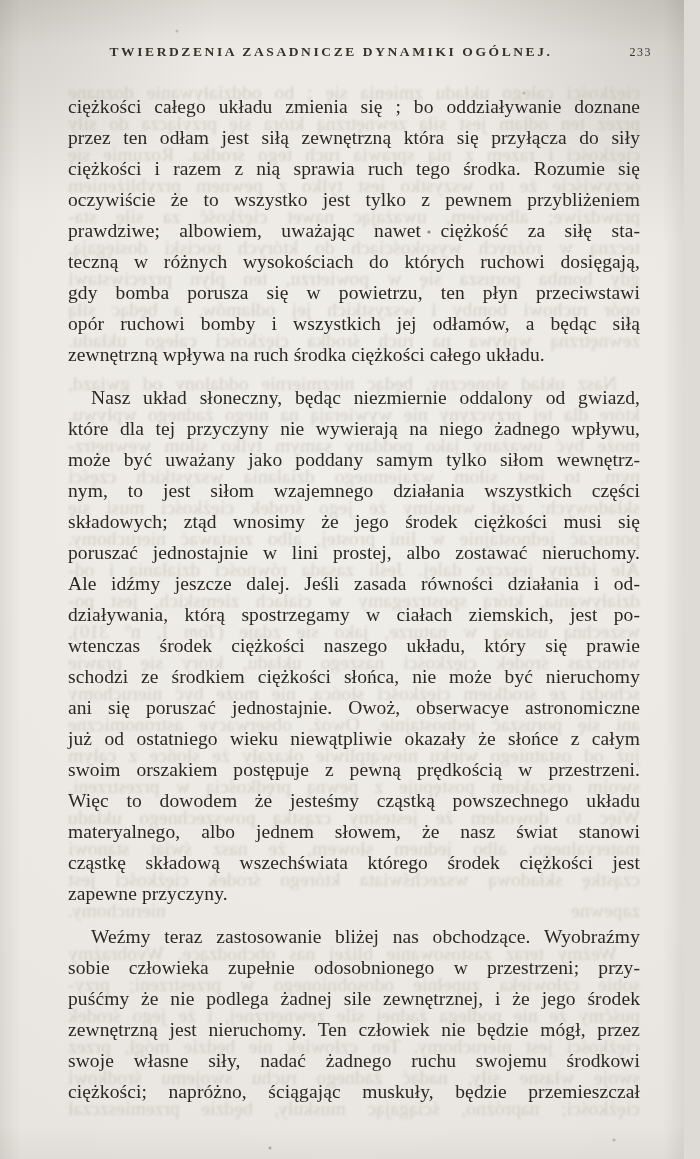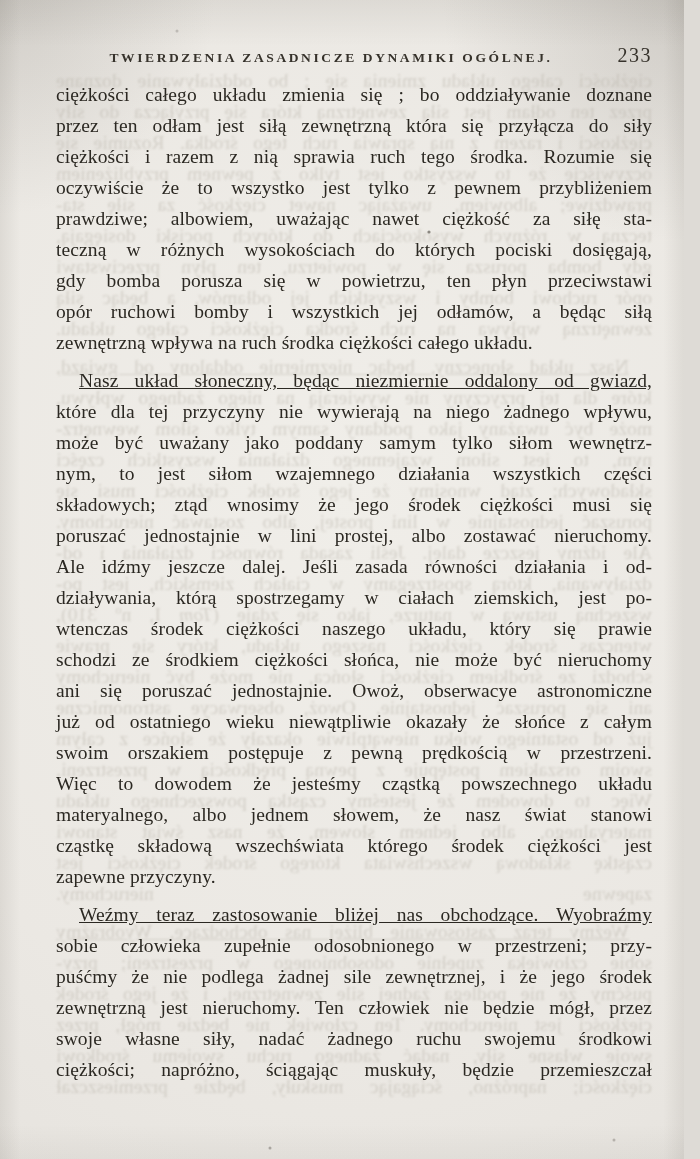--- a/index.html
+++ b/index.html
@@ -48,44 +48,44 @@
     text-align: center;
     font-size: 13.5px;
     font-weight: bold;
     letter-spacing: 2.6px;
     color: #36322b;
     white-space: nowrap;
   }
   .page-number {
     width: 46px;
     text-align: right;
-    font-size: 20px;
+    font-size: 12px;
     letter-spacing: 1.5px;
     color: #36322b;
   }
 
   .text-layer {
     position: absolute;
     top: 79px;
     left: 56px;
     width: 596px;
     font-size: 19.5px;
     z-index: 2;
   }
-  .para { margin: 0; }
+  .para { margin: 12px; }
   .para + .para { margin-top: 7px; }
   .line {
     height: 31px;
     line-height: 31px;
     text-align: justify;
     text-align-last: justify;
     white-space: nowrap;
     letter-spacing: 0.1px;
   }
-  .line.indent { text-indent: 23px; text-decoration: underline; }
+  .line.indent { text-indent: 23px; }
   .line.rag { text-align-last: left; }
 
   
   .bleed-layer {
     position: absolute;
     top: 65px;
     left: 56px;
     width: 596px;
     font-size: 19.5px;
     transform: scaleX(-1);
@@ -166,21 +166,21 @@
     <span class="page-number">233</span>
   </div>
 
   <div class="text-layer" id="text-layer">
       <div class="para">
         <div class="line">ciężkości całego układu zmienia się ; bo oddziaływanie doznane</div>
         <div class="line">przez ten odłam jest siłą zewnętrzną która się przyłącza do siły</div>
         <div class="line">ciężkości i razem z nią sprawia ruch tego środka. Rozumie się</div>
         <div class="line">oczywiście że to wszystko jest tylko z pewnem przybliżeniem</div>
         <div class="line">prawdziwe; albowiem, uważając nawet ciężkość za siłę sta-</div>
-        <div class="line">teczną w różnych wysokościach do których pociski dosięgają,</div>
+        <div class="line">teczną w różnych wysokościach do których ruchowi dosięgają,</div>
         <div class="line">gdy bomba porusza się w powietrzu, ten płyn przeciwstawi</div>
         <div class="line">opór ruchowi bomby i wszystkich jej odłamów, a będąc siłą</div>
         <div class="line rag">zewnętrzną wpływa na ruch środka ciężkości całego układu.</div>
       </div>
       <div class="para">
         <div class="line indent">Nasz układ słoneczny, będąc niezmiernie oddalony od gwiazd,</div>
         <div class="line">które dla tej przyczyny nie wywierają na niego żadnego wpływu,</div>
         <div class="line">może być uważany jako poddany samym tylko siłom wewnętrz-</div>
         <div class="line">nym, to jest siłom wzajemnego działania wszystkich części</div>
         <div class="line">składowych; ztąd wnosimy że jego środek ciężkości musi się</div>

